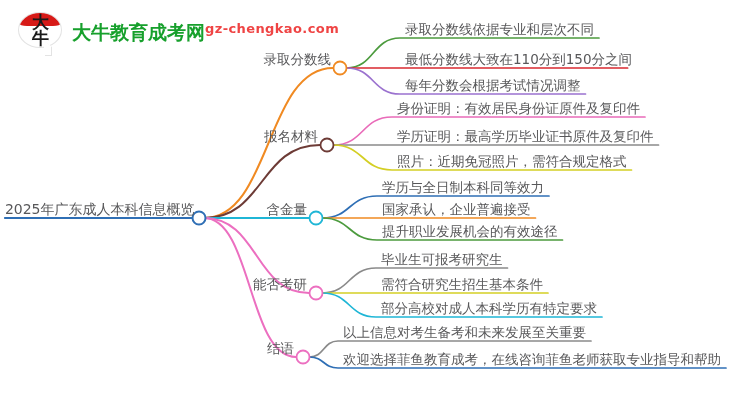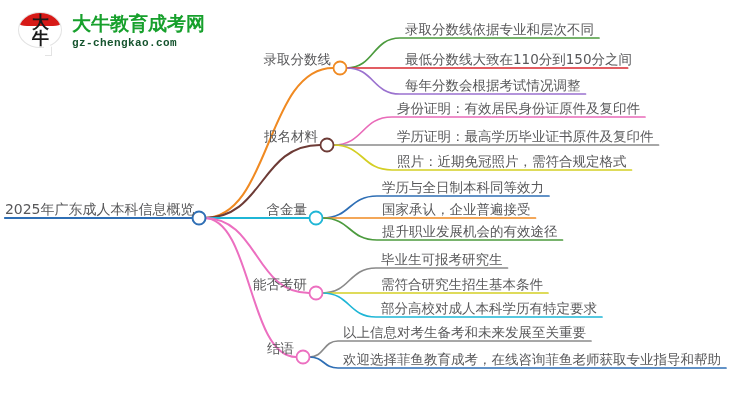--- a/index.html
+++ b/index.html
@@ -71,33 +71,33 @@
     top: 4px;
     width: 44px;
     text-align: center;
     font-size: 17px;
     font-weight: bold;
     color: #1a1a1a;
     line-height: 15px;
     letter-spacing: -1px;
   }
   #logo-mark .mark-text .c2 { display: block; margin-top: 1px; }
-  #logo-words { display: flex; flex-direction: column; justify-content: flex-start; font-family: Liberation Mono, monospace; }
+  #logo-words { display: flex; flex-direction: row; justify-content: flex-start; }
   #logo-title {
     font-size: 19px;
     font-weight: bold;
     color: #17a02c;
     letter-spacing: 0px;
     line-height: 22px;
     white-space: nowrap;
   }
   #logo-url {
-    font-size: 11px;
+    font-size: 13px;
     font-weight: bold;
-    color: #14532d;
+    color: #ef4444;
     line-height: 15px;
     letter-spacing: 0.4px;
     white-space: nowrap;
   }
 
   
   #map {
     position: absolute;
     left: 0;
     top: 0;

